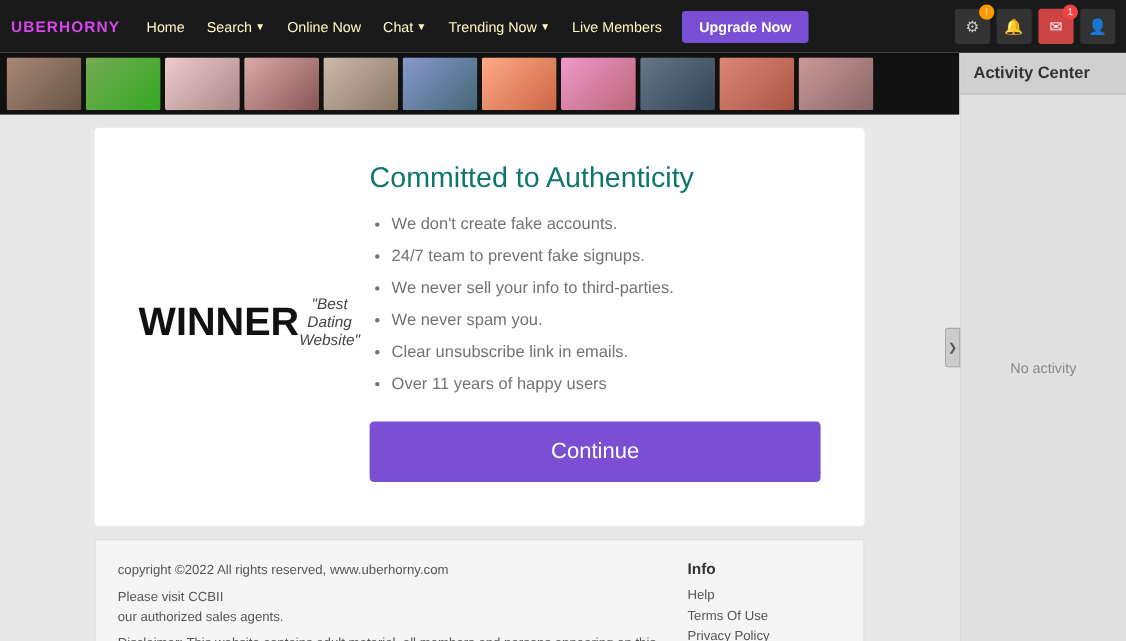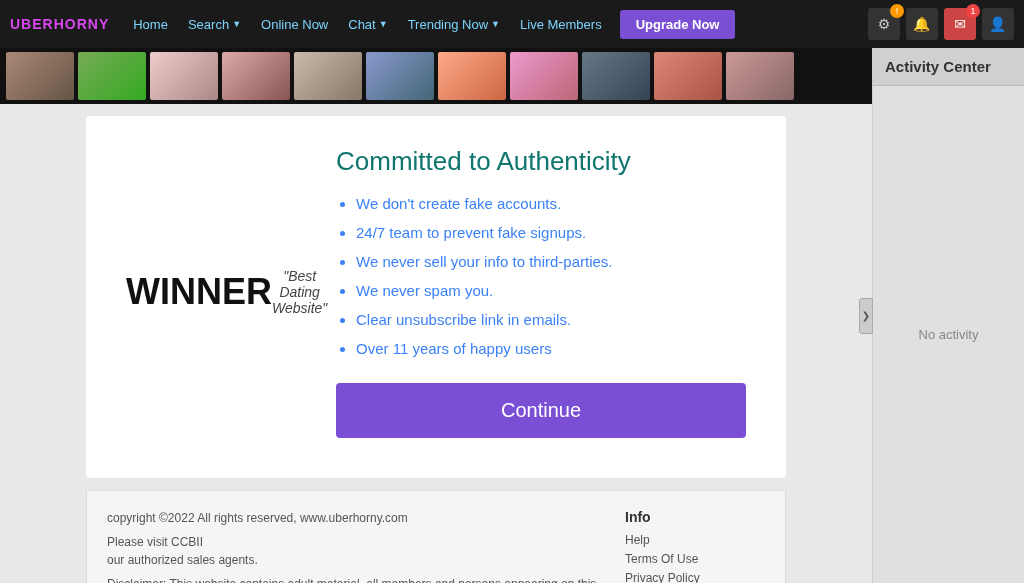--- a/index.html
+++ b/index.html
@@ -18,21 +18,21 @@
     }
     .nav-logo {
       color: #d946ef;
       font-weight: 900;
       font-size: 14px;
       letter-spacing: 1px;
       margin-right: 14px;
       text-transform: uppercase;
     }
     .nav-link {
-      color: #7dd3fc;
+      color: #fef9c3;
       font-size: 13px;
       padding: 0 10px;
       cursor: pointer;
       display: flex;
       align-items: center;
       gap: 3px;
       height: 48px;
       text-decoration: none;
     }
     .nav-link .arrow { font-size: 9px; }
@@ -187,21 +187,21 @@
       margin-bottom: 16px;
       font-weight: 400;
     }
     .bullet-list {
       list-style: disc;
       padding-left: 20px;
       margin-bottom: 24px;
     }
     .bullet-list li {
       font-size: 15px;
-      color: #3b82f6;
+      color: #737373;
       margin-bottom: 8px;
       line-height: 1.4;
     }
     .continue-btn {
       background: #7b4fd4;
       color: #fff;
       border: none;
       width: 100%;
       padding: 16px;
       font-size: 20px;

